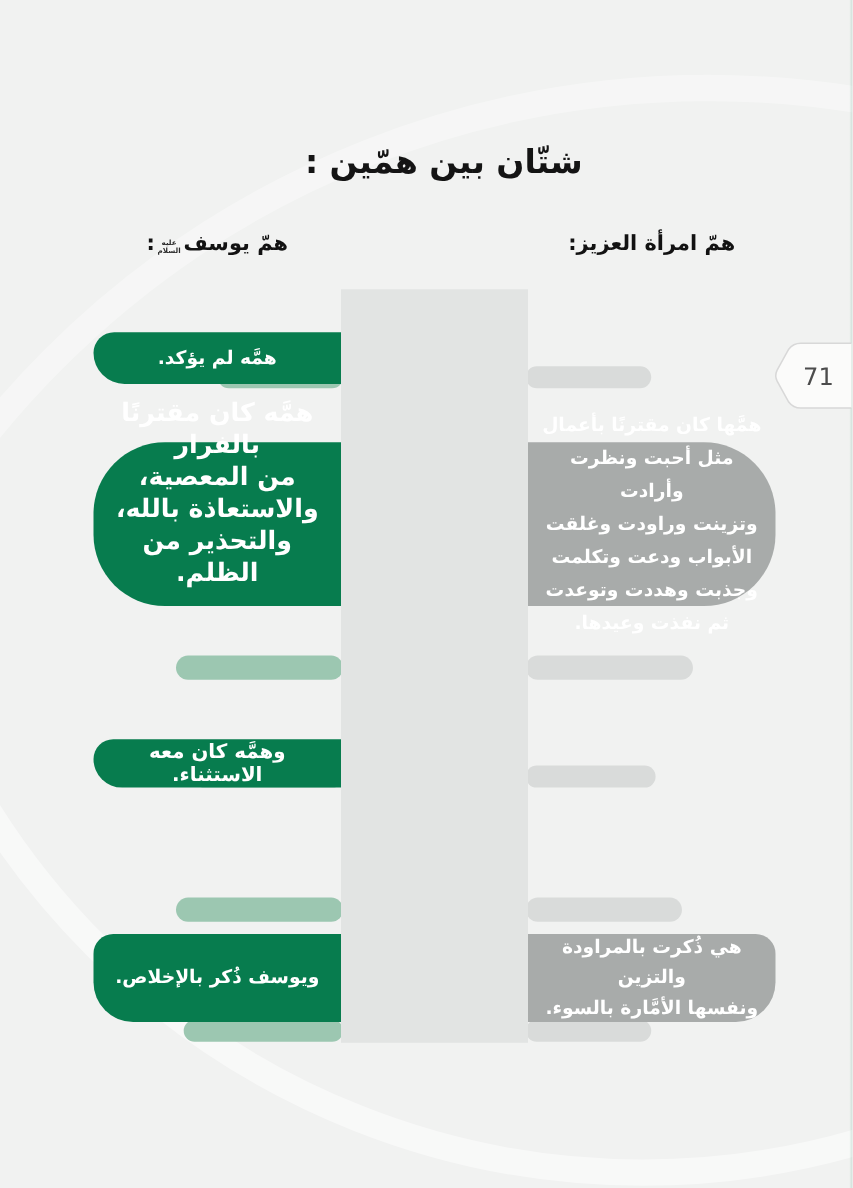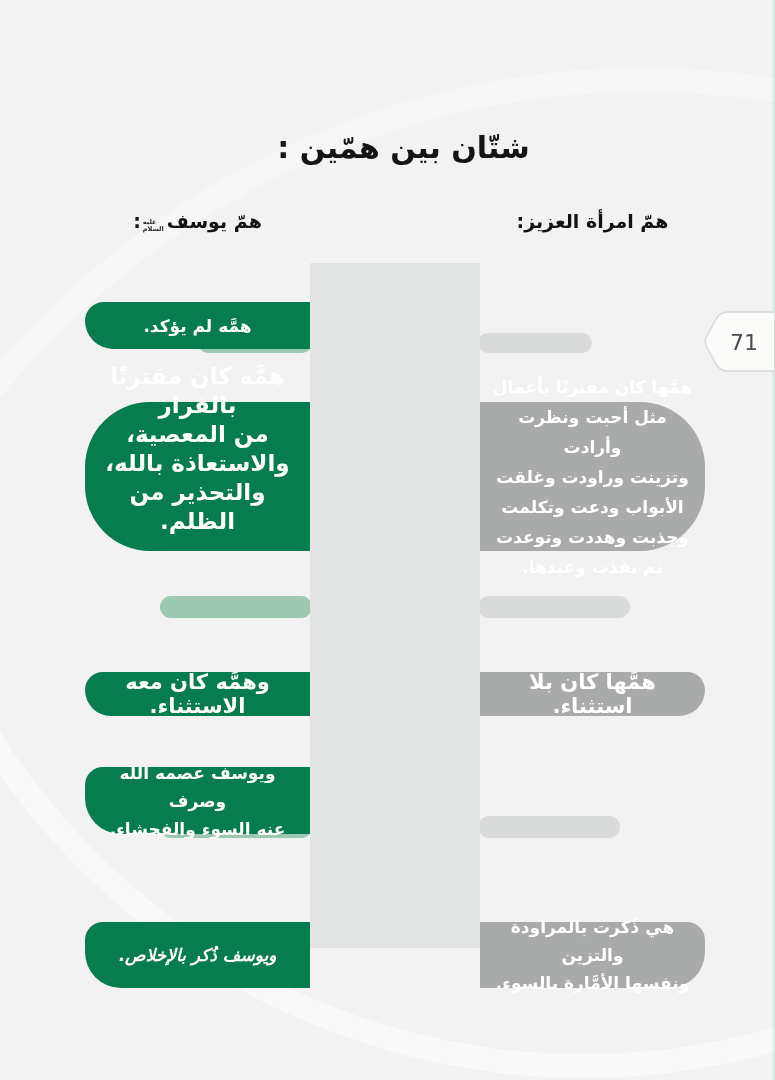--- a/index.html
+++ b/index.html
@@ -26,21 +26,21 @@
     letter-spacing:0;
     margin-left:32px;
   }
   .hdr{position:absolute;top:210px;width:225px;text-align:center;
     font-size:19px;font-weight:bold;color:#121212;}
   .hdrR{left:480px;}
   .hdrL{left:85px;}
   .seal{
     display:inline-block;width:22px;
     font-size:6.5px;line-height:1.05;font-weight:bold;color:#2b2b2b;
-    vertical-align:-3px;margin:0 2px;text-align:left;white-space:normal;
+    vertical-align:-3px;margin:0 2px;text-align:center;white-space:normal;
   }
 
   .band{position:absolute;left:310px;top:263px;width:170px;height:685px;
     background:var(--band-gray,#E2E4E3);z-index:3;}
 
   .bubble{
     position:absolute;width:225px;z-index:2;
     display:flex;align-items:center;justify-content:center;
     text-align:center;color:#fff;font-weight:bold;
     white-space:pre-line;box-sizing:border-box;padding:4px 12px;margin-top:34px;
@@ -49,30 +49,30 @@
   .bR{left:480px;background:var(--bubble-gray,#A8ABAA);}
 
   .r1{top:268px;height:47px;font-size:17px;}
   .bL.r1{border-radius:20px 0 0 30px;}
   .bR.r1{border-radius:0 20px 30px 0;}
 
   .r2{top:368px;height:149px;}
   .bL.r2{border-radius:65px 0 0 65px;font-size:23px;line-height:29px;padding-bottom:60px;}
   .bR.r2{border-radius:0 65px 65px 0;font-size:17px;line-height:30px;}
 
-  .r3{top:638px;height:44px;font-size:21px;}
+  .r3{top:638px;height:44px;font-size:18px;}
   .bL.r3{border-radius:18px 0 0 26px;}
   .bR.r3{border-radius:0 18px 26px 0;}
 
   .r4{top:733px;height:67px;font-size:17px;line-height:28px;}
   .bL.r4{border-radius:18px 0 0 36px;}
   .bR.r4{border-radius:0 18px 36px 0;}
 
-  .r5{top:888px;height:66px;font-size:17px;line-height:28px;}
-  .bL.r5{border-radius:18px 0 0 36px;font-style:italic;}
+  .r5{top:815px;height:80px;font-size:17px;line-height:28px;}
+  .bL.r5{border-radius:18px 0 0 36px;}
   .bR.r5{border-radius:0 18px 36px 0;}
 
   .pill{position:absolute;height:20px;border-radius:10px;z-index:1;}
   .pL{background:var(--mint,#9CC7B1);}
   .pR{background:var(--pill-gray,#D9DBDA);}
   .p1.pL{left:198px;top:333px;width:114px;}
   .p1.pR{left:478px;top:333px;width:114px;}
   .p2.pL{left:160px;top:596px;width:152px;height:22px;border-radius:11px;}
   .p2.pR{left:478px;top:596px;width:152px;height:22px;border-radius:11px;}
   .p3.pL{left:176px;top:696px;width:136px;}
@@ -112,26 +112,23 @@
   <div class="bubble bR r2">همَّها كان مقترنًا بأعمال
 مثل أحبت ونظرت وأرادت
 وتزينت وراودت وغلقت
 الأبواب ودعت وتكلمت
 وجذبت وهددت وتوعدت
 ثم نفذت وعيدها.</div>
   <div class="pill pL p2"></div>
   <div class="pill pR p2"></div>
 
   <div class="bubble bL r3">وهمَّه كان معه الاستثناء.</div>
-  <div class="bubble bR r3">همَّها كان بلا استثناء.</div>
   <div class="pill pL p3"></div>
   <div class="pill pR p3"></div>
 
-  <div class="bubble bL r4">ويوسف عصمه الله وصرف
-عنه السوء والفحشاء.</div>
   <div class="pill pL p4"></div>
   <div class="pill pR p4"></div>
 
   <div class="bubble bL r5">ويوسف ذُكر بالإخلاص.</div>
   <div class="bubble bR r5">هي ذُكرت بالمراودة والتزين
 ونفسها الأمَّارة بالسوء.</div>
   <div class="pill pL p5"></div>
   <div class="pill pR p5"></div>
 
   <div class="page-tab">

